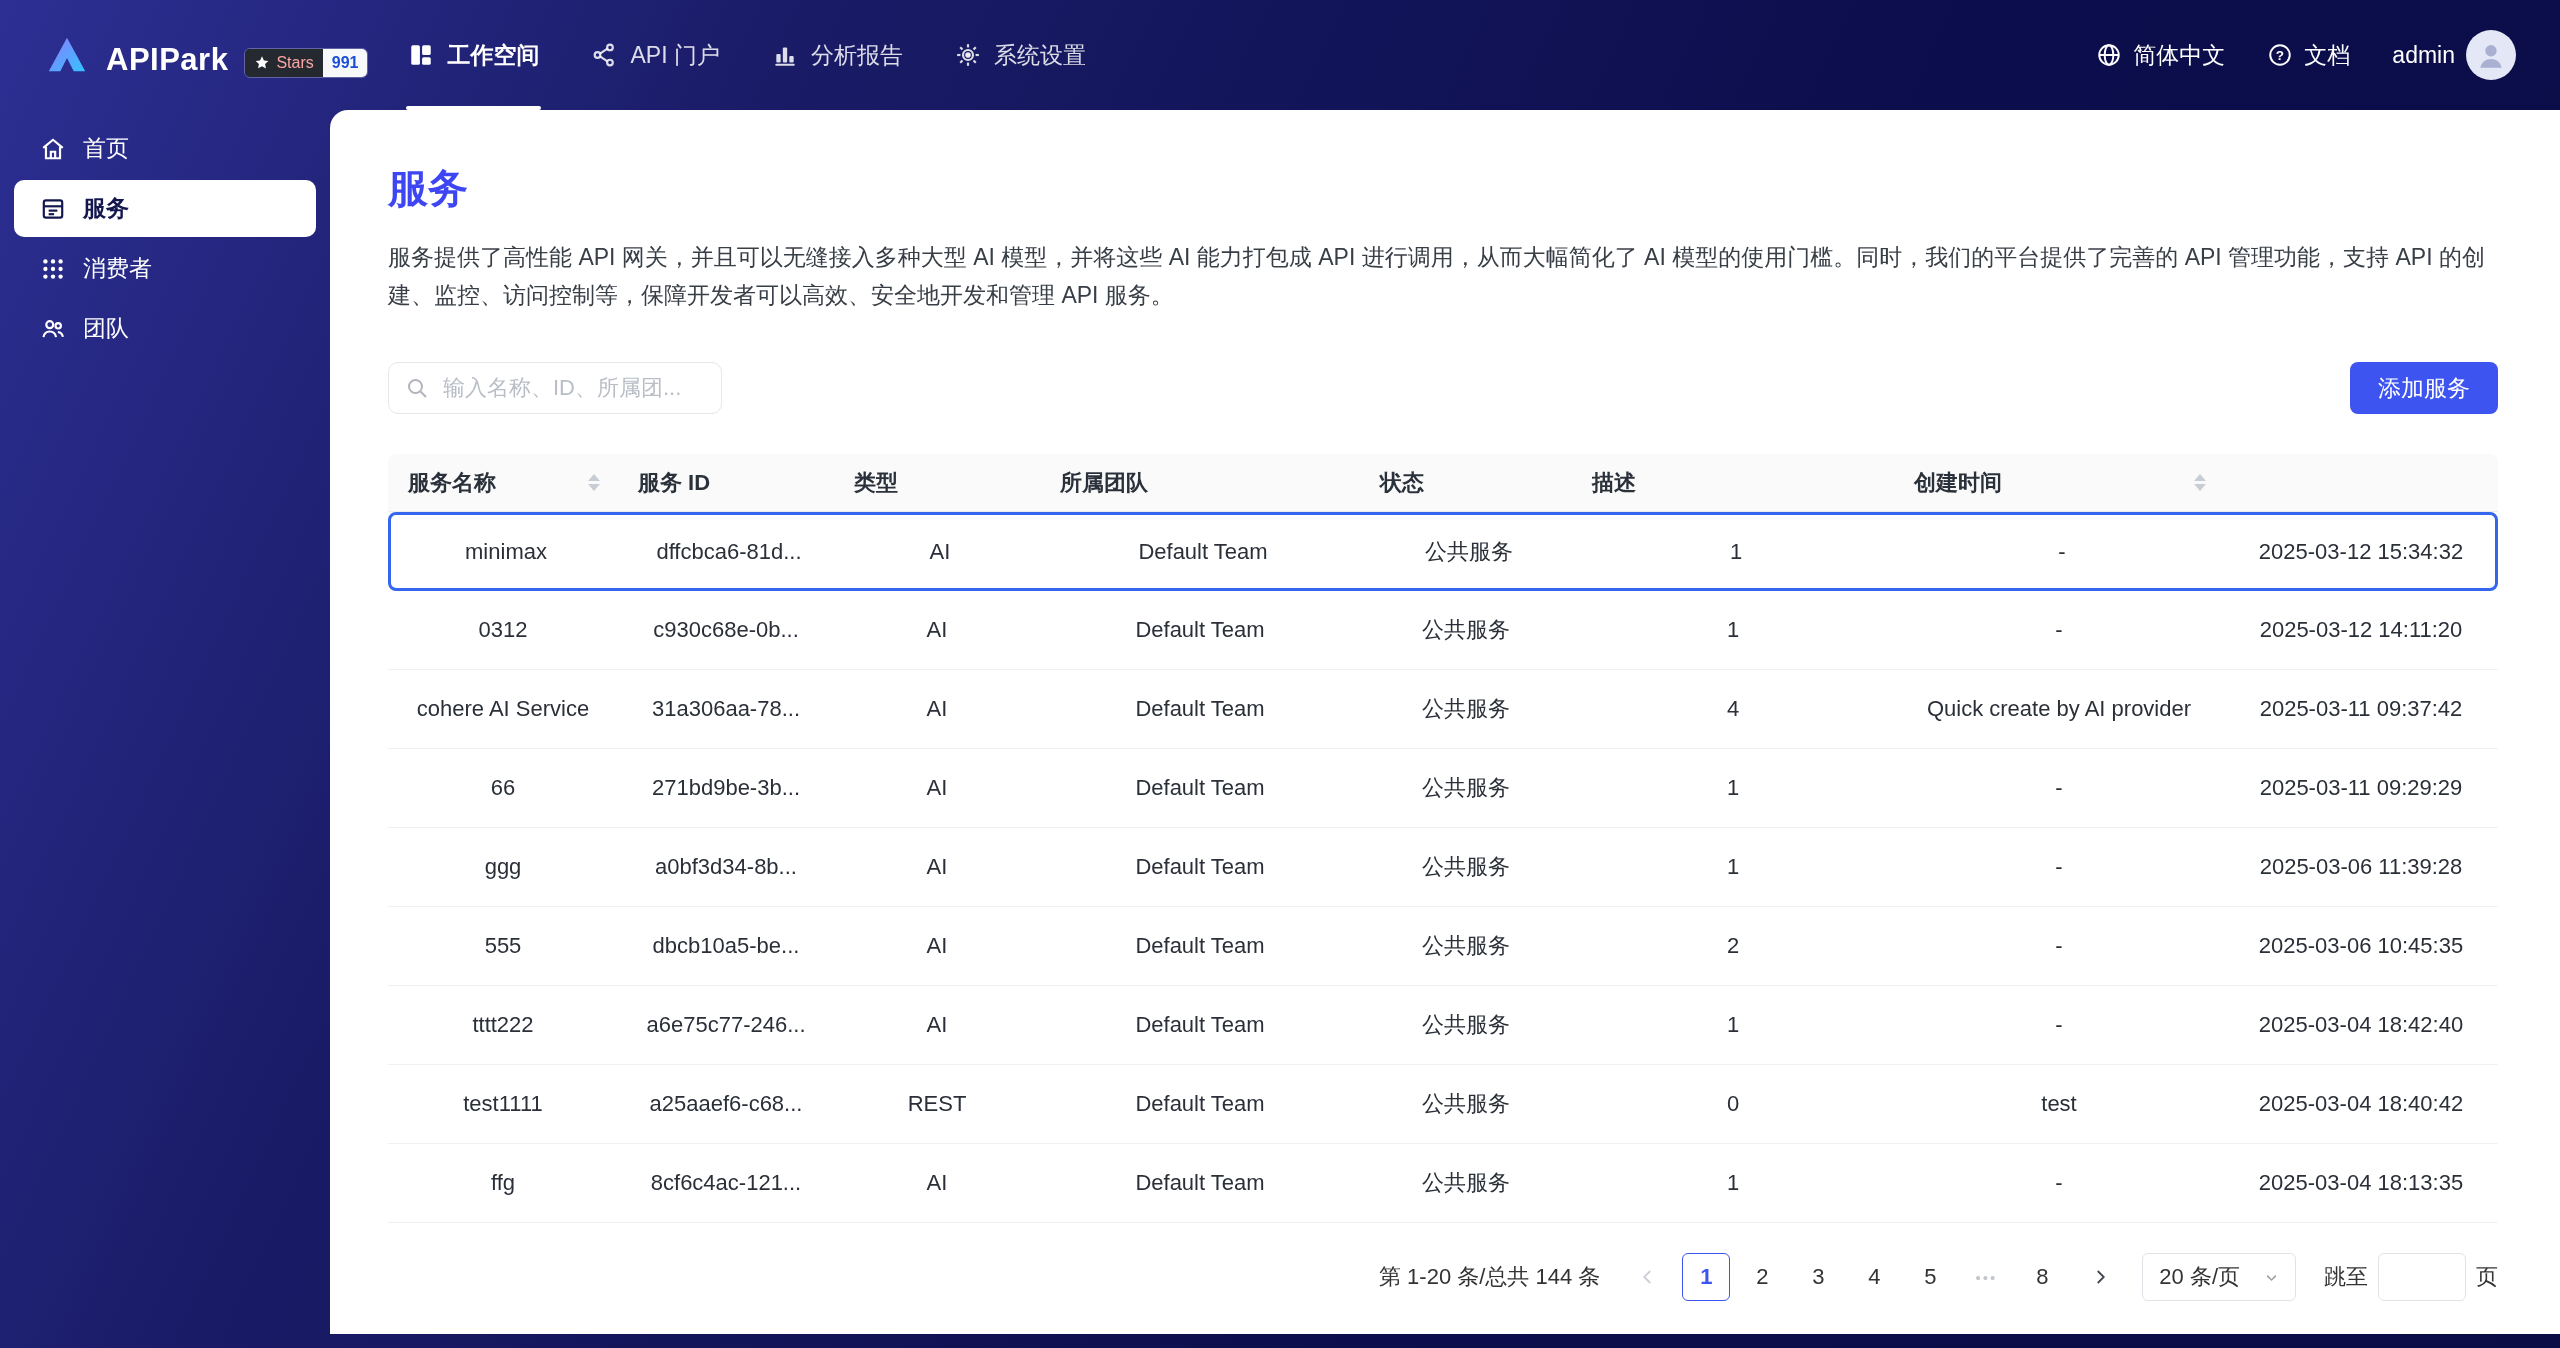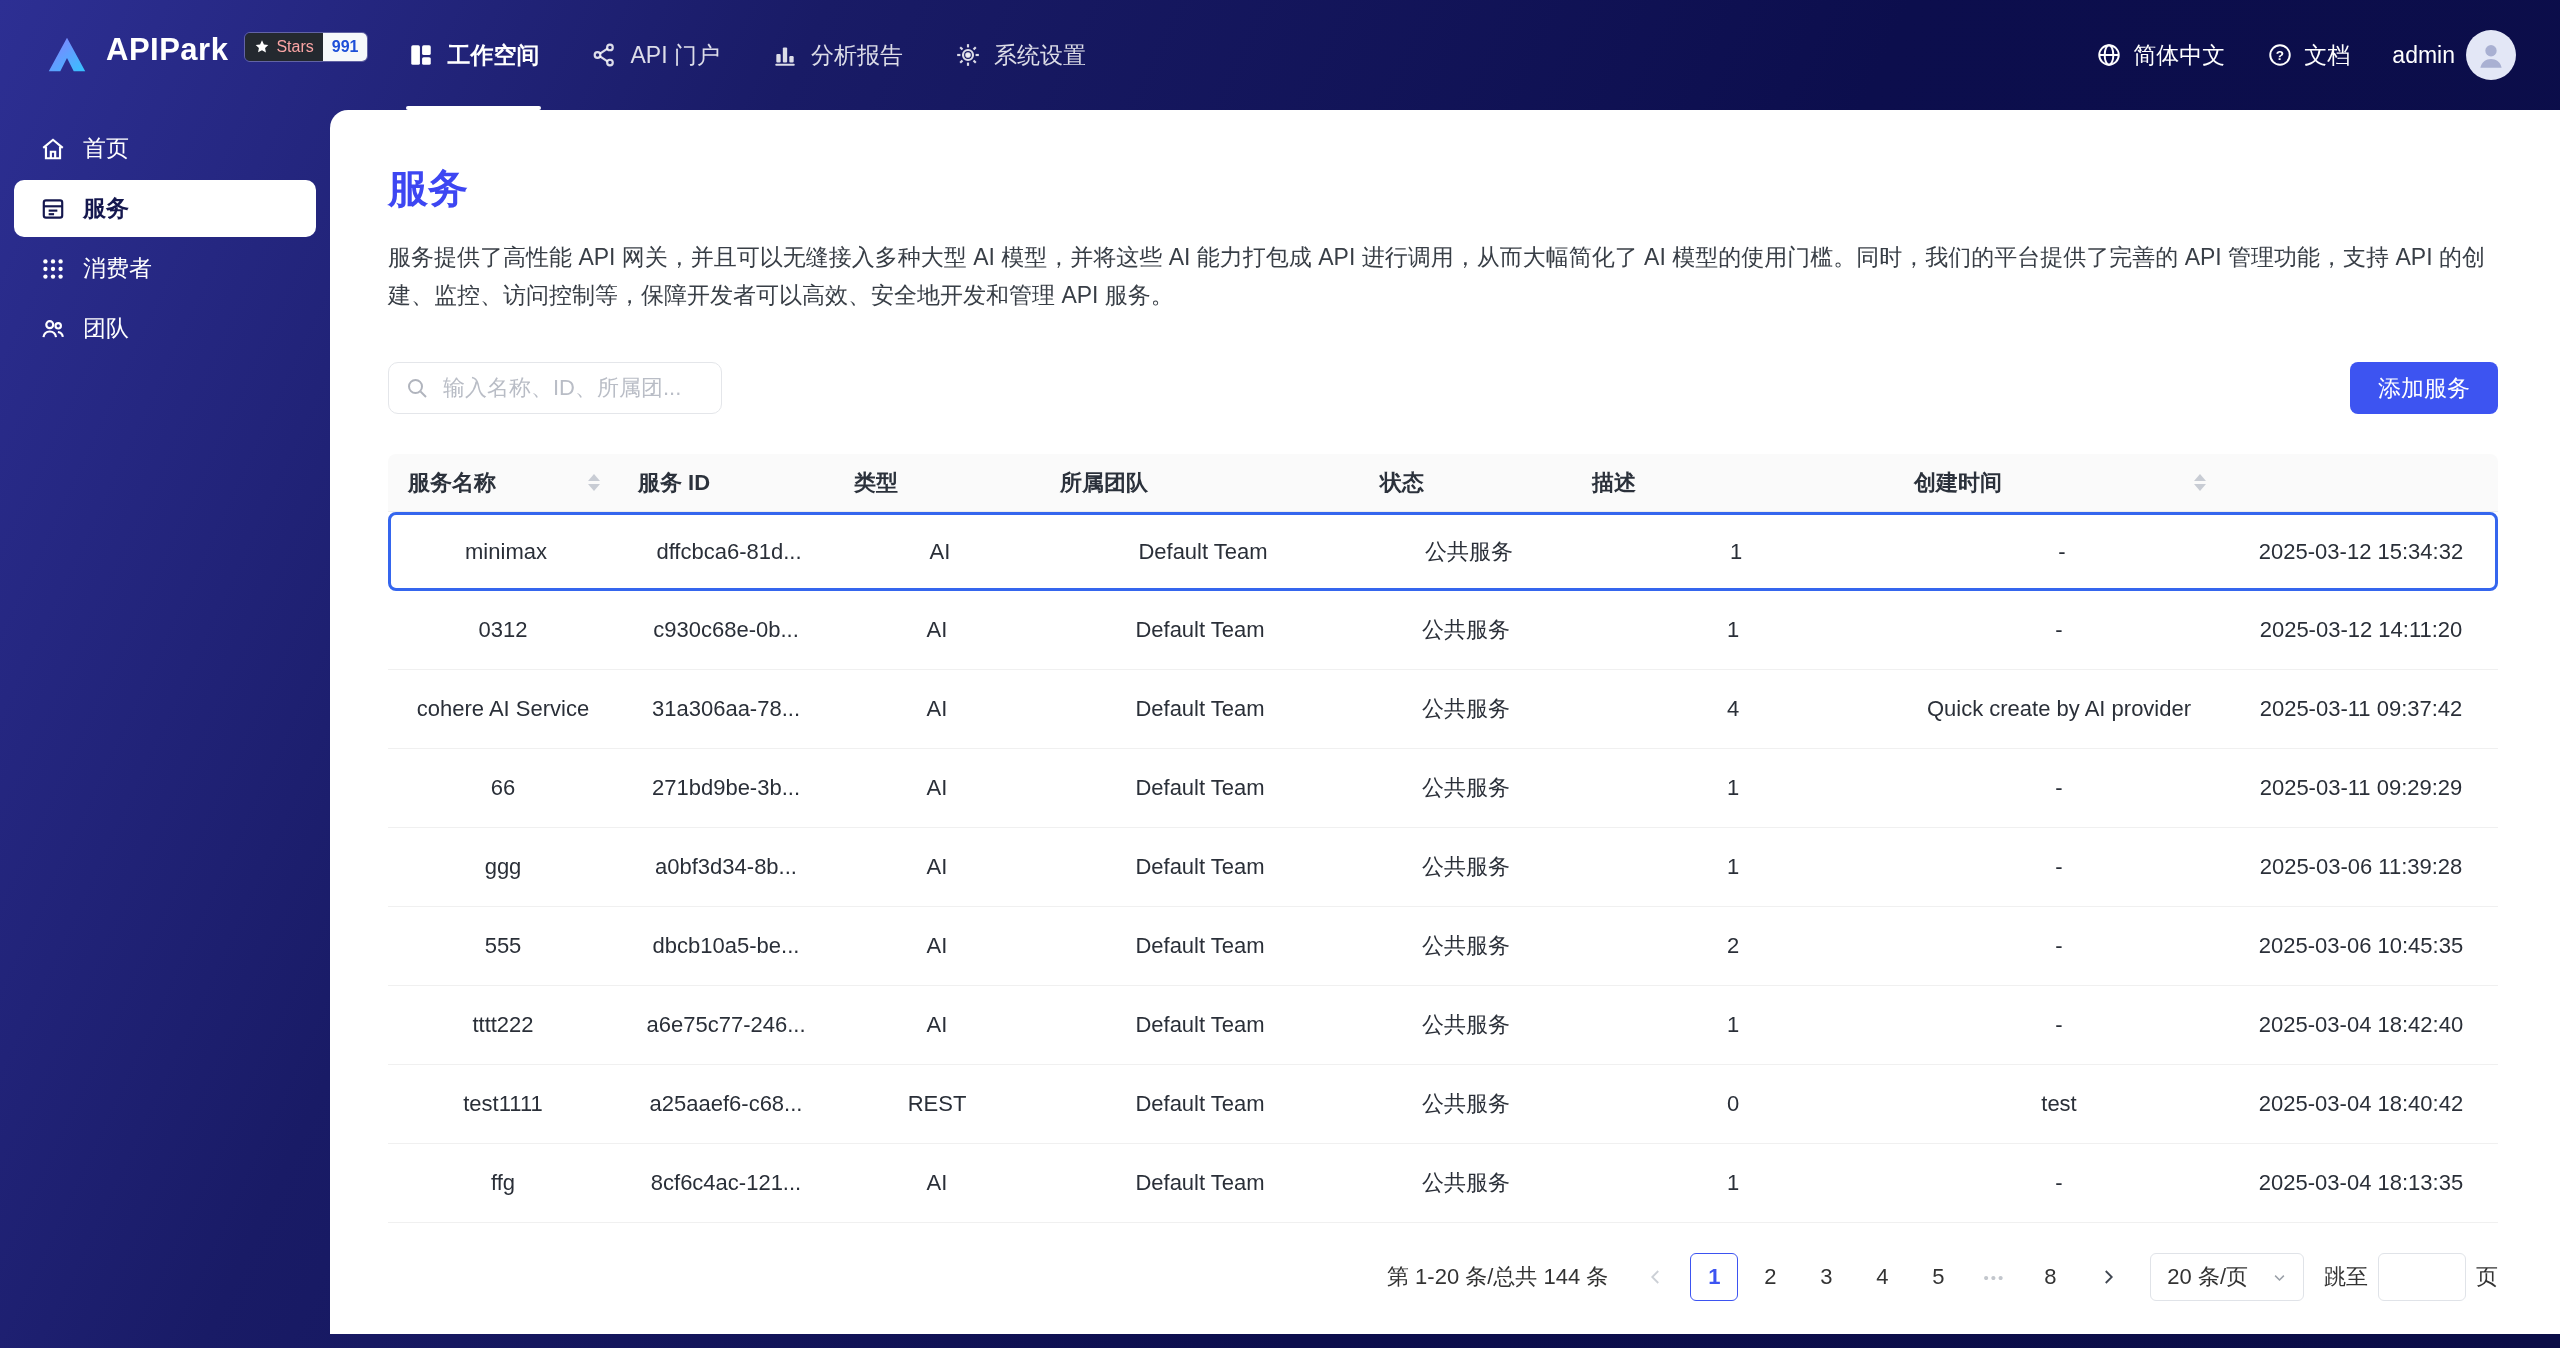--- a/index.html
+++ b/index.html
@@ -13,21 +13,21 @@
     margin:0;
     width:2560px;height:1348px;
     font-family:"Liberation Sans","DejaVu Sans",sans-serif;
     background:linear-gradient(115deg,#2d2f93 0%,#191b66 26%,#0c0e4d 60%,#0b0d47 100%);
     position:relative;overflow:hidden;
     -webkit-font-smoothing:antialiased;
   }
   svg{display:block;}
   
   .topbar{position:absolute;top:0;left:0;width:100%;height:110px;display:flex;align-items:center;padding:0 44px;color:#fff;}
-  .brand{display:flex;align-items:flex-start;gap:16px;min-width:300px;}
+  .brand{display:flex;align-items:flex-end;gap:16px;min-width:300px;}
   .brand-name{font-size:31px;font-weight:700;letter-spacing:.5px;}
   .gh-badge{display:flex;border-radius:6px;overflow:hidden;font-size:16px;border:1px solid rgba(255,255,255,.28);cursor:pointer;}
   .gh-left{background:#24292f;padding:5px 9px;display:flex;gap:6px;align-items:center;color:#fca5a5;}
   .gh-right{background:#f6f8fa;color:#1d4ed8;padding:5px 9px;font-weight:700;}
   .topnav{display:flex;margin-left:14px;height:100%;}
   .nav-item{position:relative;display:flex;align-items:center;gap:13px;padding:0 26px;font-size:23px;color:rgba(255,255,255,.85);cursor:pointer;height:100%;}
   .nav-item.active{color:#fff;font-weight:700;}
   .nav-item.active::after{content:"";position:absolute;left:24px;right:24px;bottom:0;height:4px;background:#fff;border-radius:2px;}
   .top-right{margin-left:auto;display:flex;align-items:center;gap:42px;font-size:23px;}
   .tr-item{display:flex;align-items:center;gap:11px;cursor:pointer;}
@@ -62,21 +62,21 @@
   .pagination{display:flex;align-items:center;justify-content:flex-end;gap:10px;padding:30px 0;font-size:22px;color:#333;}
   .pg-summary{margin-right:14px;}
   .pg-btn{width:48px;height:48px;display:flex;align-items:center;justify-content:center;border-radius:6px;cursor:pointer;}
   .pg-prev{color:#ccd0d6;}
   .pg-next{color:#3f4651;}
   .pages{display:flex;align-items:center;gap:8px;}
   .page{min-width:48px;height:48px;display:flex;align-items:center;justify-content:center;border-radius:6px;cursor:pointer;color:#333;}
   .page.active{border:1.5px solid var(--accent);color:var(--accent);font-weight:700;}
   .page.dots{color:#c3c7cd;font-size:15px;letter-spacing:2px;cursor:default;}
   .pagesize{display:flex;align-items:center;gap:24px;border:1px solid #e0e3e8;border-radius:6px;height:48px;padding:0 16px;cursor:pointer;margin-left:8px;color:#333;}
-  .jump-label{margin-left:10px;}
+  .jump-label{margin-left:18px;}
   .jump-input{width:88px;height:48px;border:1px solid #e0e3e8;border-radius:6px;outline:none;font-size:22px;padding:0 10px;font-family:inherit;}
 </style>
 </head>
 <body>
 
 <div class="topbar">
   <div class="brand">
     <span>
       <svg width="46" height="46" viewBox="0 0 48 48">
         <defs>

